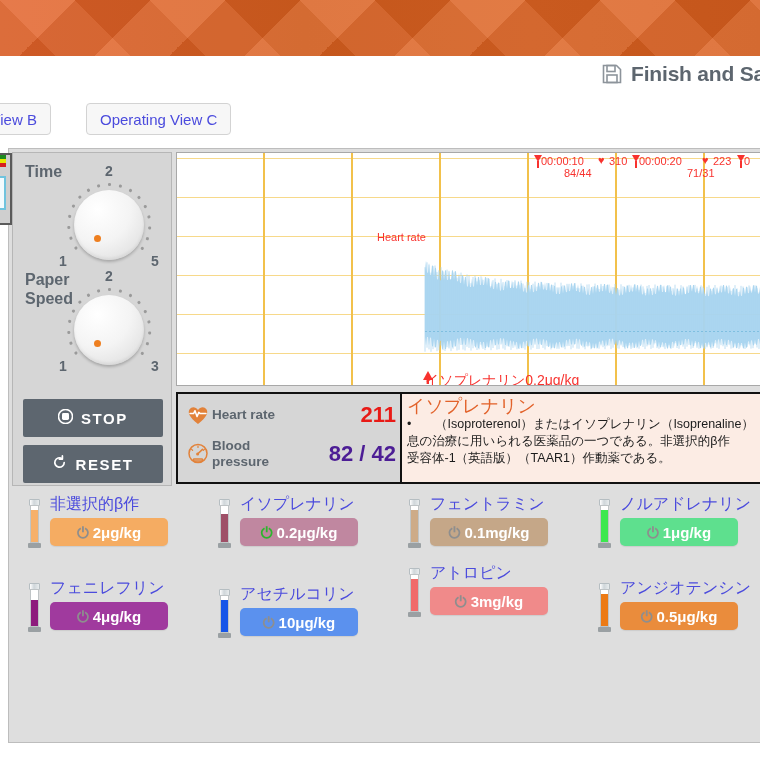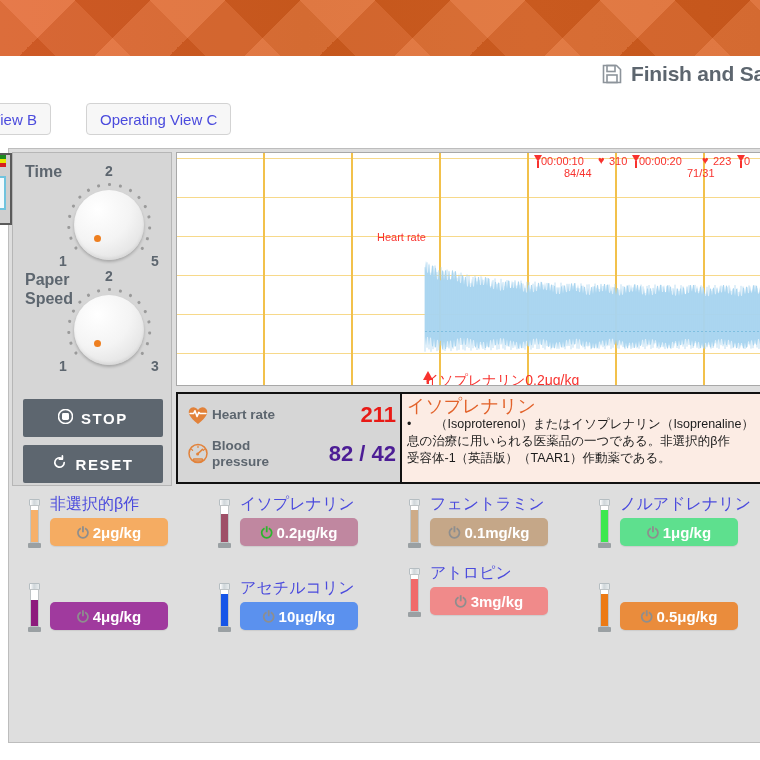--- a/index.html
+++ b/index.html
@@ -830,26 +830,27 @@
       </div>
     </div>
     <div class="drug-cell" style="left: 0px; top: 84px;">
       <div class="vial">
         <div class="vial-cap"></div>
         <div class="vial-body">
           <div class="vial-fluid" style="background:#8d1b7d; height:72%;"></div>
         </div>
         <div class="vial-base"></div>
       </div>
+      <div class="drug-name">フェニレフリン</div>
       <div class="drug-dose-button" style="background:#a03a9e;">
         <span class="power-glyph" style="color:#8e8e8e;">⏻</span>
         <span>4μg/kg</span>
       </div>
     </div>
-    <div class="drug-cell" style="left: 190px; top: 84px;">
+    <div class="drug-cell" style="left: 190px; top: 90px;">
       <div class="vial">
         <div class="vial-cap"></div>
         <div class="vial-body">
           <div class="vial-fluid" style="background:#1555e8; height:88%;"></div>
         </div>
         <div class="vial-base"></div>
       </div>
       <div class="drug-name">アセチルコリン</div>
       <div class="drug-dose-button" style="background:#5b91ee;">
         <span class="power-glyph" style="color:#8e8e8e;">⏻</span>
@@ -871,18 +872,19 @@
       </div>
     </div>
     <div class="drug-cell" style="left: 570px; top: 84px;">
       <div class="vial">
         <div class="vial-cap"></div>
         <div class="vial-body">
           <div class="vial-fluid" style="background:#ec7a14; height:88%;"></div>
         </div>
         <div class="vial-base"></div>
       </div>
+      <div class="drug-name">アンジオテンシン</div>
       <div class="drug-dose-button" style="background:#ea8c3c;">
         <span class="power-glyph" style="color:#8e8e8e;">⏻</span>
         <span>0.5μg/kg</span>
       </div>
     </div>
   </div>
 
 </body></html>

